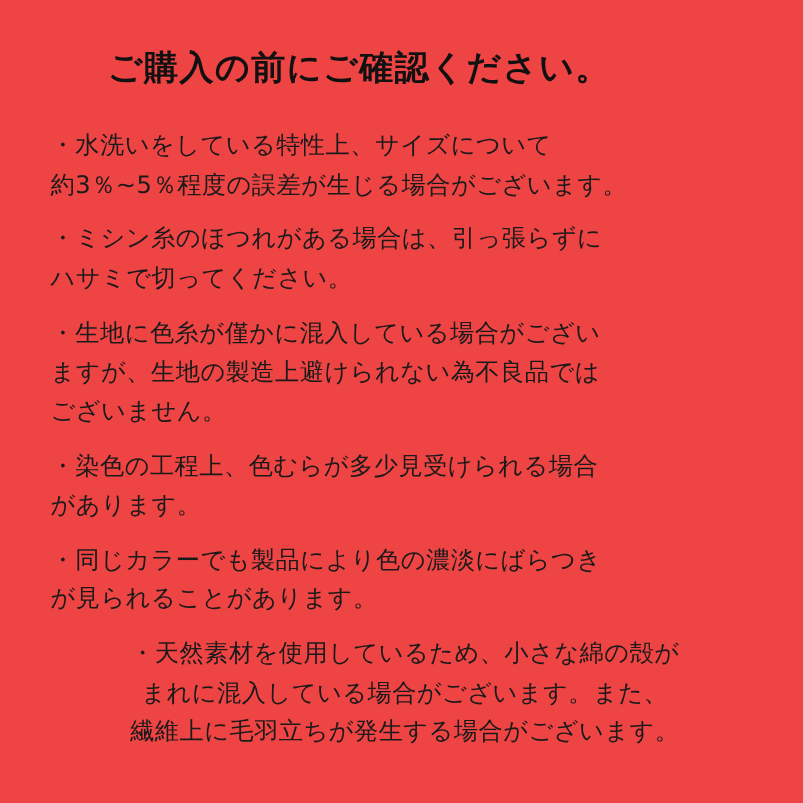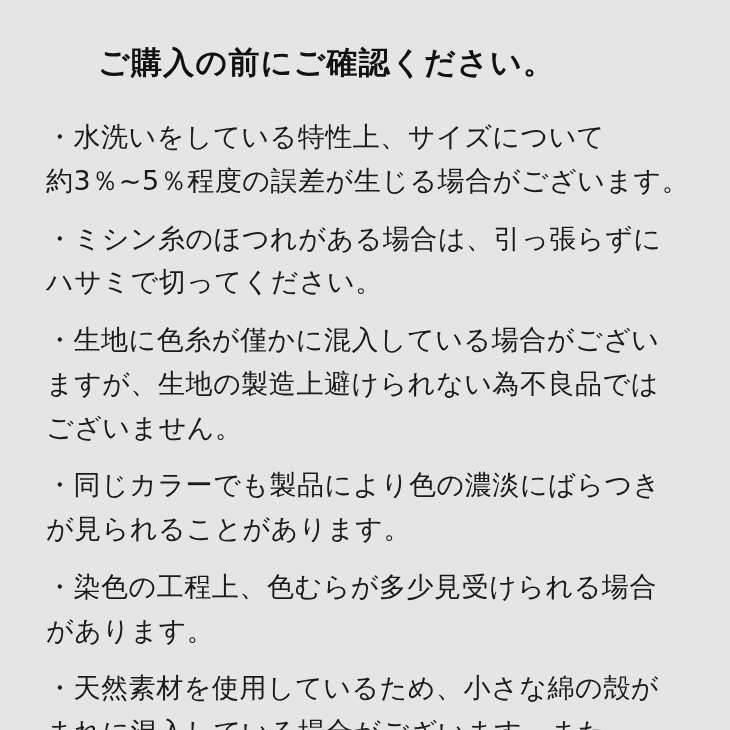--- a/index.html
+++ b/index.html
@@ -13,64 +13,65 @@
     font-family: "DejaVu Sans", "Liberation Sans", sans-serif;
     color: #1a1a1a;
     overflow: hidden;
   }
   .page {
     position: relative;
     width: 730px;
     height: 730px;
     box-sizing: border-box;
     padding: 44px 40px 20px 46px;
-    background: #e5e5e5;
+    background: #ef4444;
   }
   .notice-title {
     font-size: 31px;
     font-weight: 700;
     letter-spacing: 0.04em;
     line-height: 1.2;
     margin: 0 0 34px 0;
     padding-left: 52px;
     color: #111111;
     white-space: nowrap;
   }
   .notice-list {
     list-style: none;
     margin: 0;
     padding: 0;
   }
   .notice-item {
-    font-size: 27px;
+    font-size: 22px;
     line-height: 1.62;
     letter-spacing: 0.02em;
     margin: 0 0 14px 0;
     color: #1a1a1a;
     text-align: left;
     white-space: pre-line;
   }
   .notice-item:last-child {
     margin-bottom: 4px;
+    text-align: center;
   }
 </style>
 </head>
 <body>
 
 <div class="page">
   <h1 class="notice-title">ご購入の前にご確認ください。</h1>
   <ul class="notice-list">
     <li class="notice-item">・水洗いをしている特性上、サイズについて
 約3％~5％程度の誤差が生じる場合がございます。</li>
     <li class="notice-item">・ミシン糸のほつれがある場合は、引っ張らずに
 ハサミで切ってください。</li>
     <li class="notice-item">・生地に色糸が僅かに混入している場合がござい
 ますが、生地の製造上避けられない為不良品では
 ございません。</li>
+    <li class="notice-item">・染色の工程上、色むらが多少見受けられる場合
+があります。</li>
     <li class="notice-item">・同じカラーでも製品により色の濃淡にばらつき
 が見られることがあります。</li>
-    <li class="notice-item">・染色の工程上、色むらが多少見受けられる場合
-があります。</li>
     <li class="notice-item">・天然素材を使用しているため、小さな綿の殻が
 まれに混入している場合がございます。また、
 繊維上に毛羽立ちが発生する場合がございます。</li>
   </ul>
 </div>
 
 </body></html>

